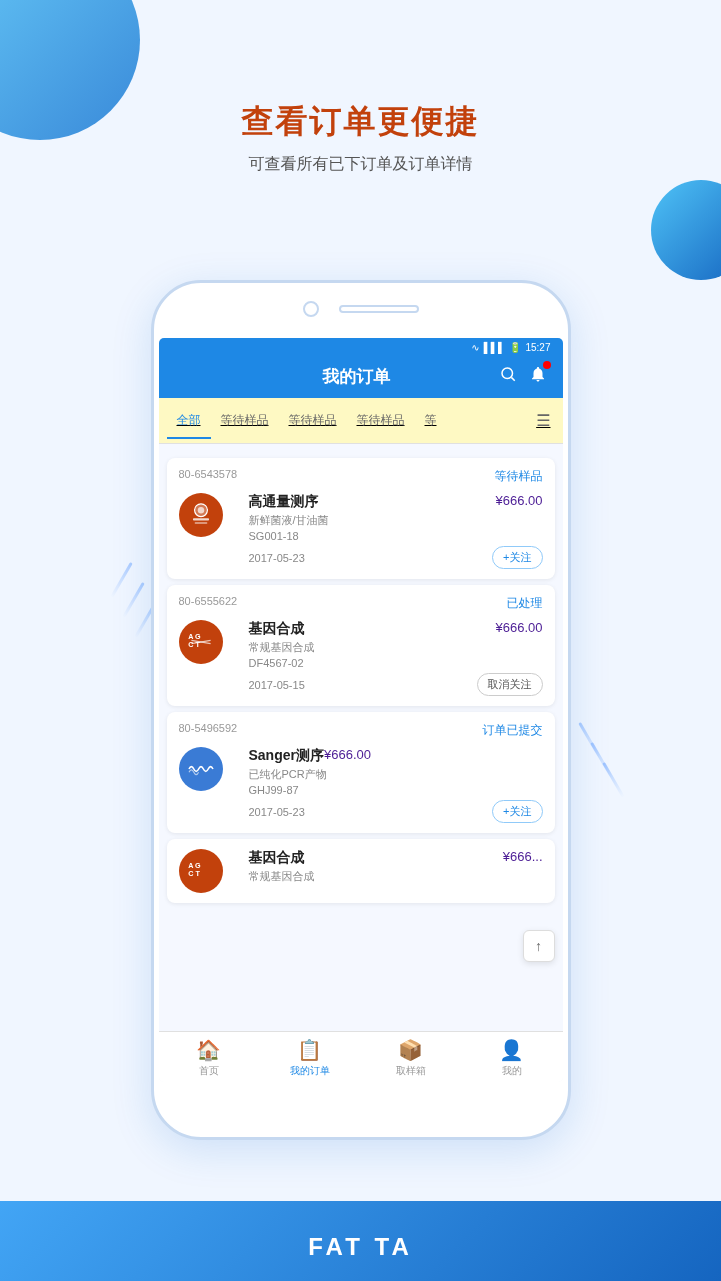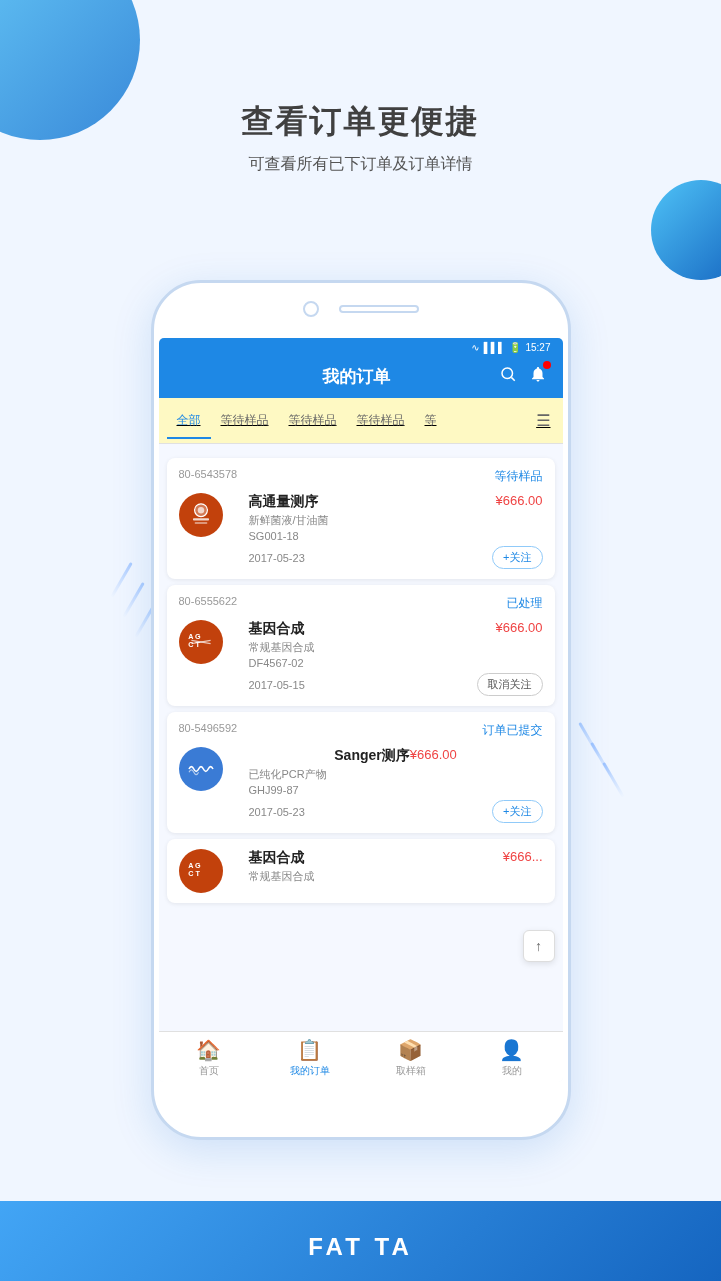--- a/index.html
+++ b/index.html
@@ -37,21 +37,21 @@
     .header-section {
       position: absolute;
       top: 100px;
       left: 0;
       right: 0;
       text-align: center;
     }
     .header-title {
       font-size: 32px;
       font-weight: 700;
-      color: #404040;
+      color: #c2410c;
       letter-spacing: 2px;
     }
     .header-subtitle {
       font-size: 16px;
       color: #555;
       margin-top: 10px;
     }
 
     
     .phone-container {
@@ -216,21 +216,21 @@
       display: flex;
       align-items: center;
       justify-content: center;
       flex-shrink: 0;
       overflow: hidden;
     }
     .order-icon svg { width: 32px; height: 32px; }
 
     .order-info { flex: 1; }
     .order-name { font-size: 14px; font-weight: 600; color: #222; }
-    .order-price { font-size: 13px; color: #ef4444; text-align: right; }
+    .order-price { font-size: 13px; color: #4c1d95; text-align: right; }
     .order-detail { font-size: 11px; color: #888; margin-top: 2px; }
     .order-date { font-size: 11px; color: #888; }
 
     .action-btn {
       border: 1px solid #ccc;
       border-radius: 20px;
       padding: 3px 10px;
       font-size: 11px;
       color: #555;
       background: white;
@@ -441,21 +441,21 @@
         </div>
         <div class="order-body">
           <div class="order-icon" style="background:#3a7bd5;">
 
             <svg viewBox="0 0 40 40" fill="white">
               <path d="M5 20 Q8 14 11 20 Q14 26 17 20 Q20 14 23 20 Q26 26 29 20 Q32 14 35 20" stroke="white" stroke-width="2" fill="none"></path>
               <path d="M5 24 Q8 18 11 24 Q14 30 17 24" stroke="white" stroke-width="1.5" fill="none" opacity="0.6"></path>
             </svg>
           </div>
           <div class="order-info">
-            <div style="display:flex;justify-content:center;">
+            <div style="display:flex;justify-content:flex-start;">
               <span class="order-name">Sanger测序</span>
               <span class="order-price">¥666.00</span>
             </div>
             <div class="order-detail">已纯化PCR产物</div>
             <div class="order-detail">GHJ99-87</div>
             <div style="display:flex;justify-content:space-between;align-items:center;margin-top:4px;">
               <span class="order-date">2017-05-23</span>
               <button class="action-btn follow">+关注</button>
             </div>
           </div>

